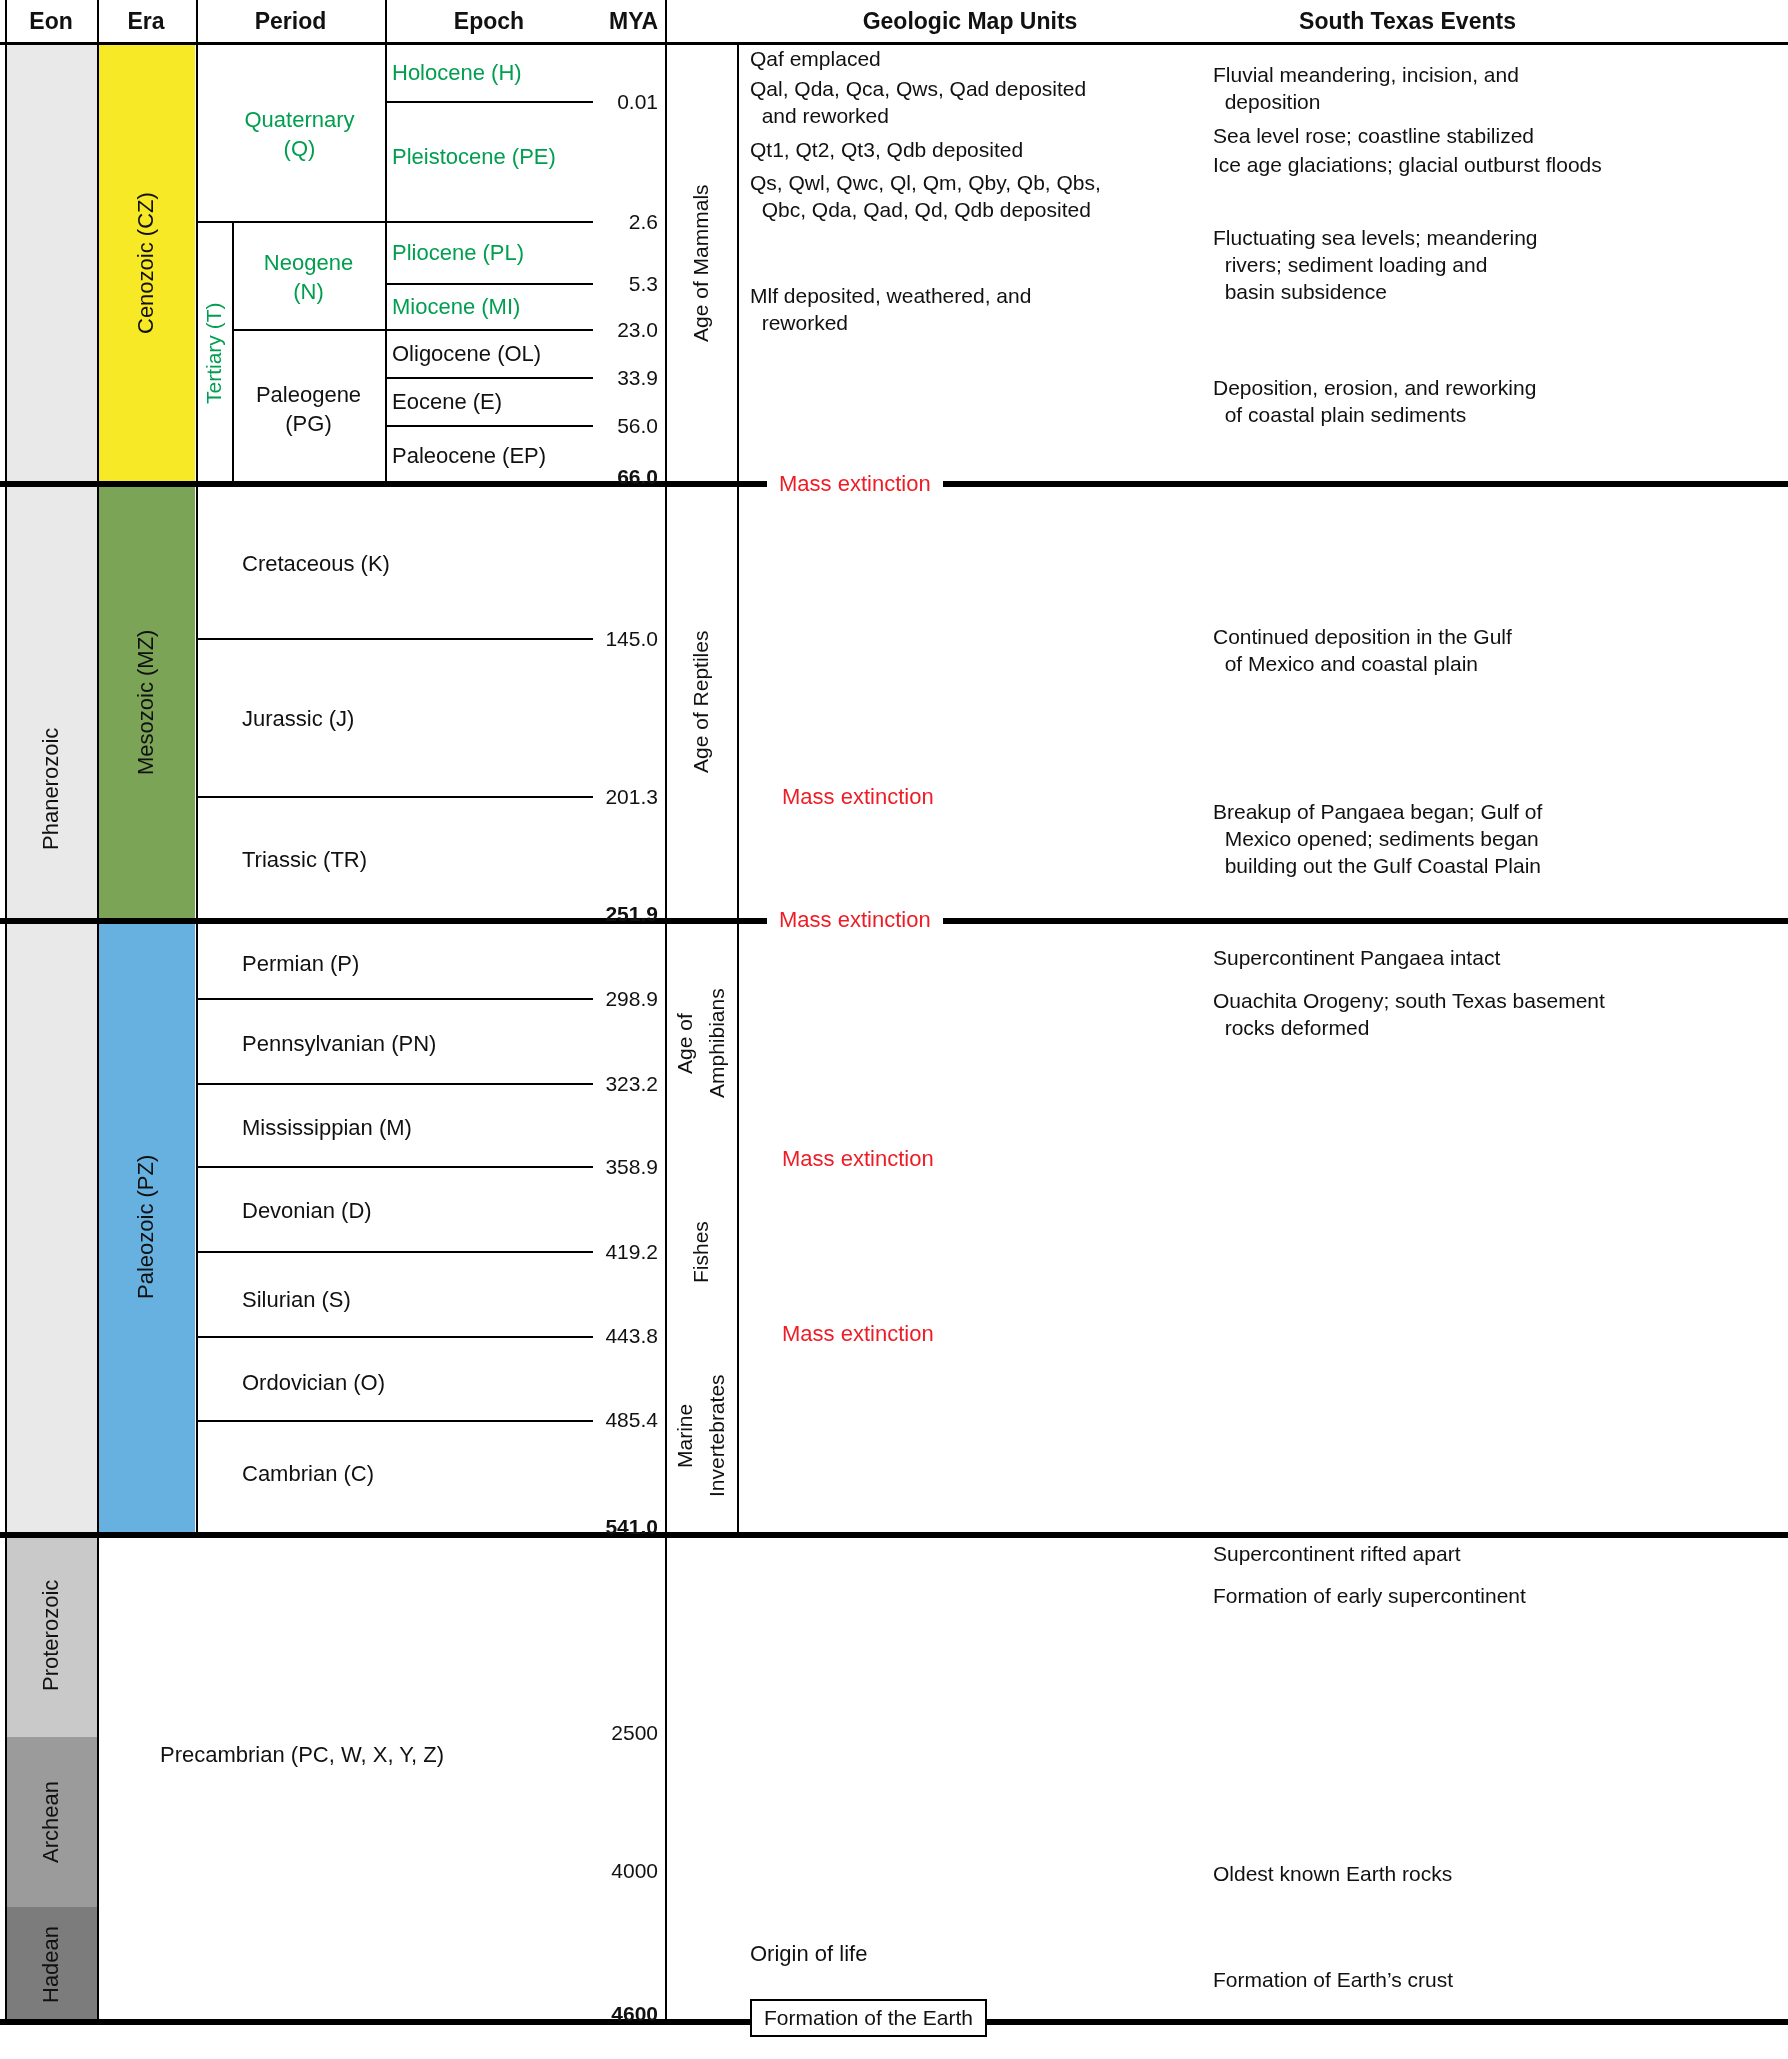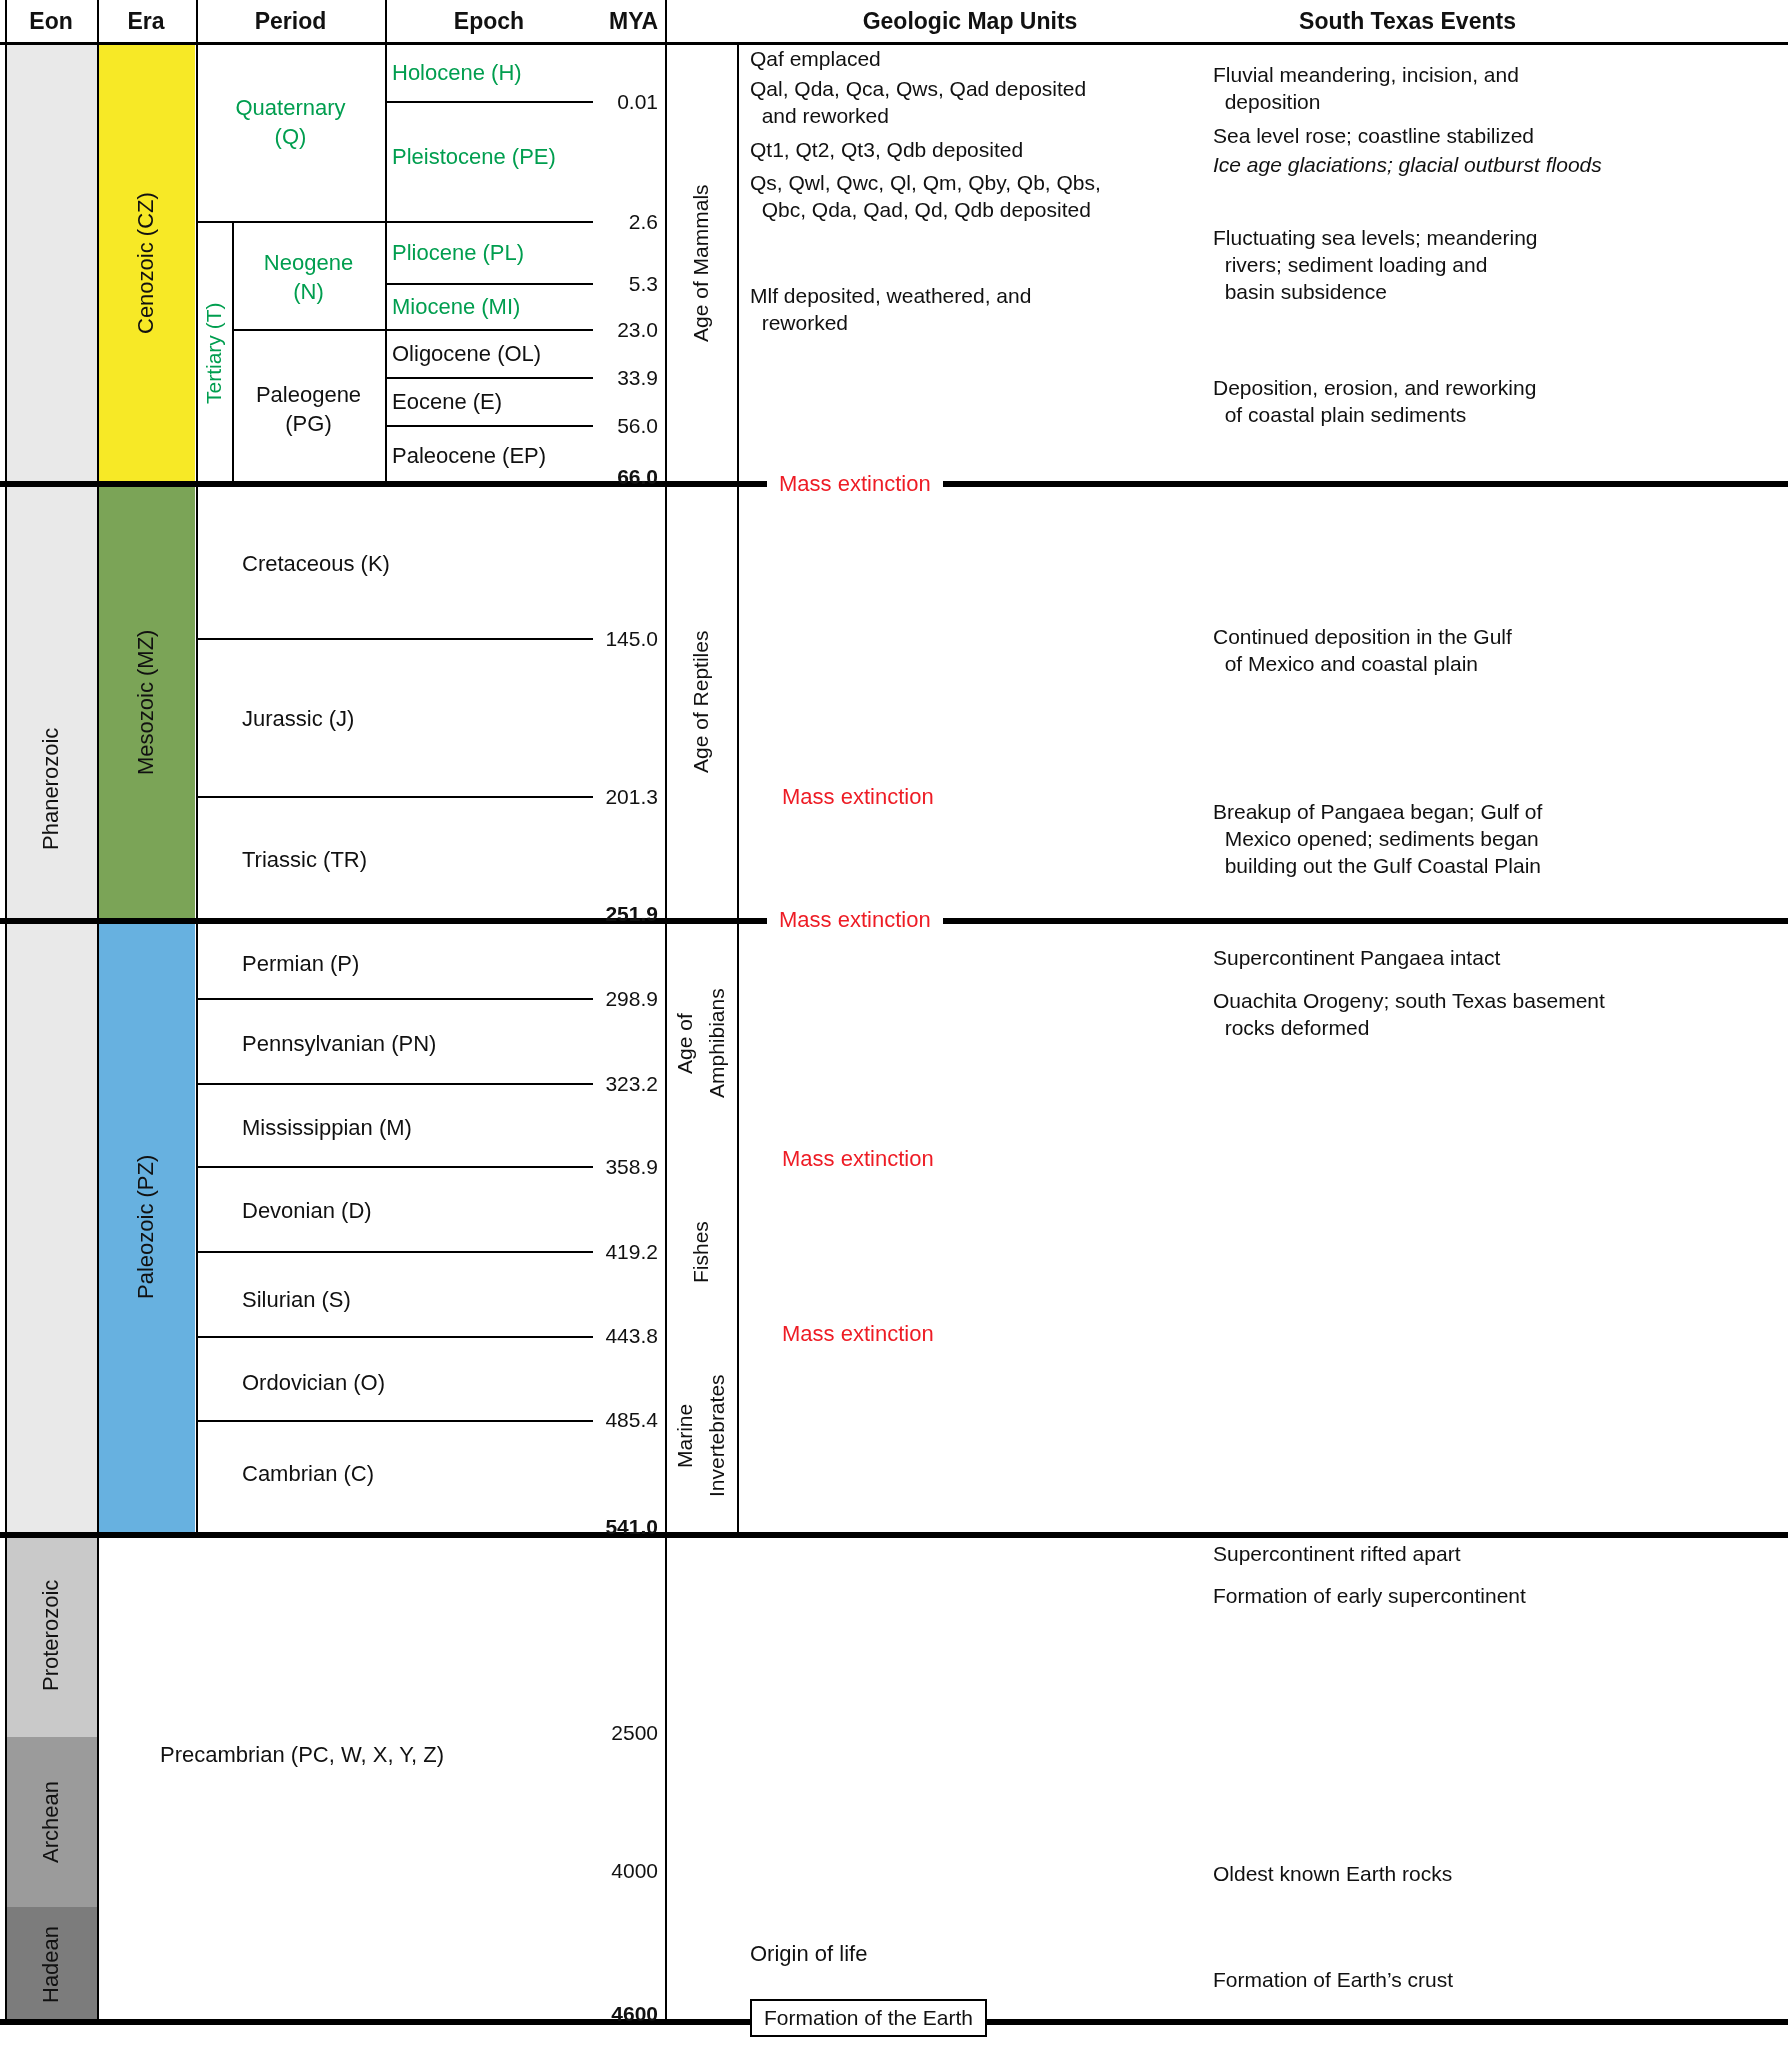--- a/index.html
+++ b/index.html
@@ -81,21 +81,21 @@
   <div class="vt" style="left:5.1px;top:43px;width:92px;height:1491px;">Phanerozoic</div>
   <div class="vt" style="left:5.1px;top:1534px;width:92px;height:203px;">Proterozoic</div>
   <div class="vt" style="left:5.1px;top:1737px;width:92px;height:170px;">Archean</div>
   <div class="vt" style="left:5.1px;top:1907px;width:92px;height:114px;">Hadean</div>
 
   <div class="vt" style="left:97px;top:43px;width:98px;height:441px;">Cenozoic (CZ)</div>
   <div class="vt" style="left:97px;top:484px;width:98px;height:436px;">Mesozoic (MZ)</div>
   <div class="vt" style="left:97px;top:920px;width:98px;height:614px;">Paleozoic (PZ)</div>
   <div class="vt green" style="left:196px;top:222px;width:36px;height:262px;font-size:21px;">Tertiary (T)</div>
 
-  <div class="t lg c green" style="left:196px;top:93px;width:189px;">Quaternary
+  <div class="t lg c green" style="left:196px;top:105px;width:189px;padding-left:9px;">Quaternary
 (Q)</div>
   <div class="t lg c green" style="left:232px;top:248px;width:153px;">Neogene
 (N)</div>
   <div class="t lg c" style="left:232px;top:380px;width:153px;">Paleogene
 (PG)</div>
   <div class="t lg" style="left:242px;top:549px;">Cretaceous (K)</div>
   <div class="t lg" style="left:242px;top:704px;">Jurassic (J)</div>
   <div class="t lg" style="left:242px;top:845px;">Triassic (TR)</div>
   <div class="t lg" style="left:242px;top:949px;">Permian (P)</div>
   <div class="t lg" style="left:242px;top:1029px;">Pennsylvanian (PN)</div>
@@ -157,21 +157,21 @@
   <div class="gap-label red" style="left:767px;top:903px;">Mass extinction</div>
   <div class="red-float red" style="left:782px;top:1142px;">Mass extinction</div>
   <div class="red-float red" style="left:782px;top:1317px;">Mass extinction</div>
 
   <div class="t lg" style="left:750px;top:1939px;">Origin of life</div>
   <div class="box-label" style="left:750px;top:1999px;">Formation of the Earth</div>
 
   <div class="t" style="left:1213px;top:61px;">Fluvial meandering, incision, and
   deposition</div>
   <div class="t" style="left:1213px;top:122px;">Sea level rose; coastline stabilized</div>
-  <div class="t" style="left:1213px;top:151px;font-style:italic;">Ice age glaciations; glacial outburst floods</div>
+  <div class="t" style="left:1213px;top:151px;">Ice age glaciations; glacial outburst floods</div>
   <div class="t" style="left:1213px;top:224px;">Fluctuating sea levels; meandering
   rivers; sediment loading and
   basin subsidence</div>
   <div class="t" style="left:1213px;top:374px;">Deposition, erosion, and reworking
   of coastal plain sediments</div>
   <div class="t" style="left:1213px;top:623px;">Continued deposition in the Gulf
   of Mexico and coastal plain</div>
   <div class="t" style="left:1213px;top:798px;">Breakup of Pangaea began; Gulf of
   Mexico opened; sediments began
   building out the Gulf Coastal Plain</div>

